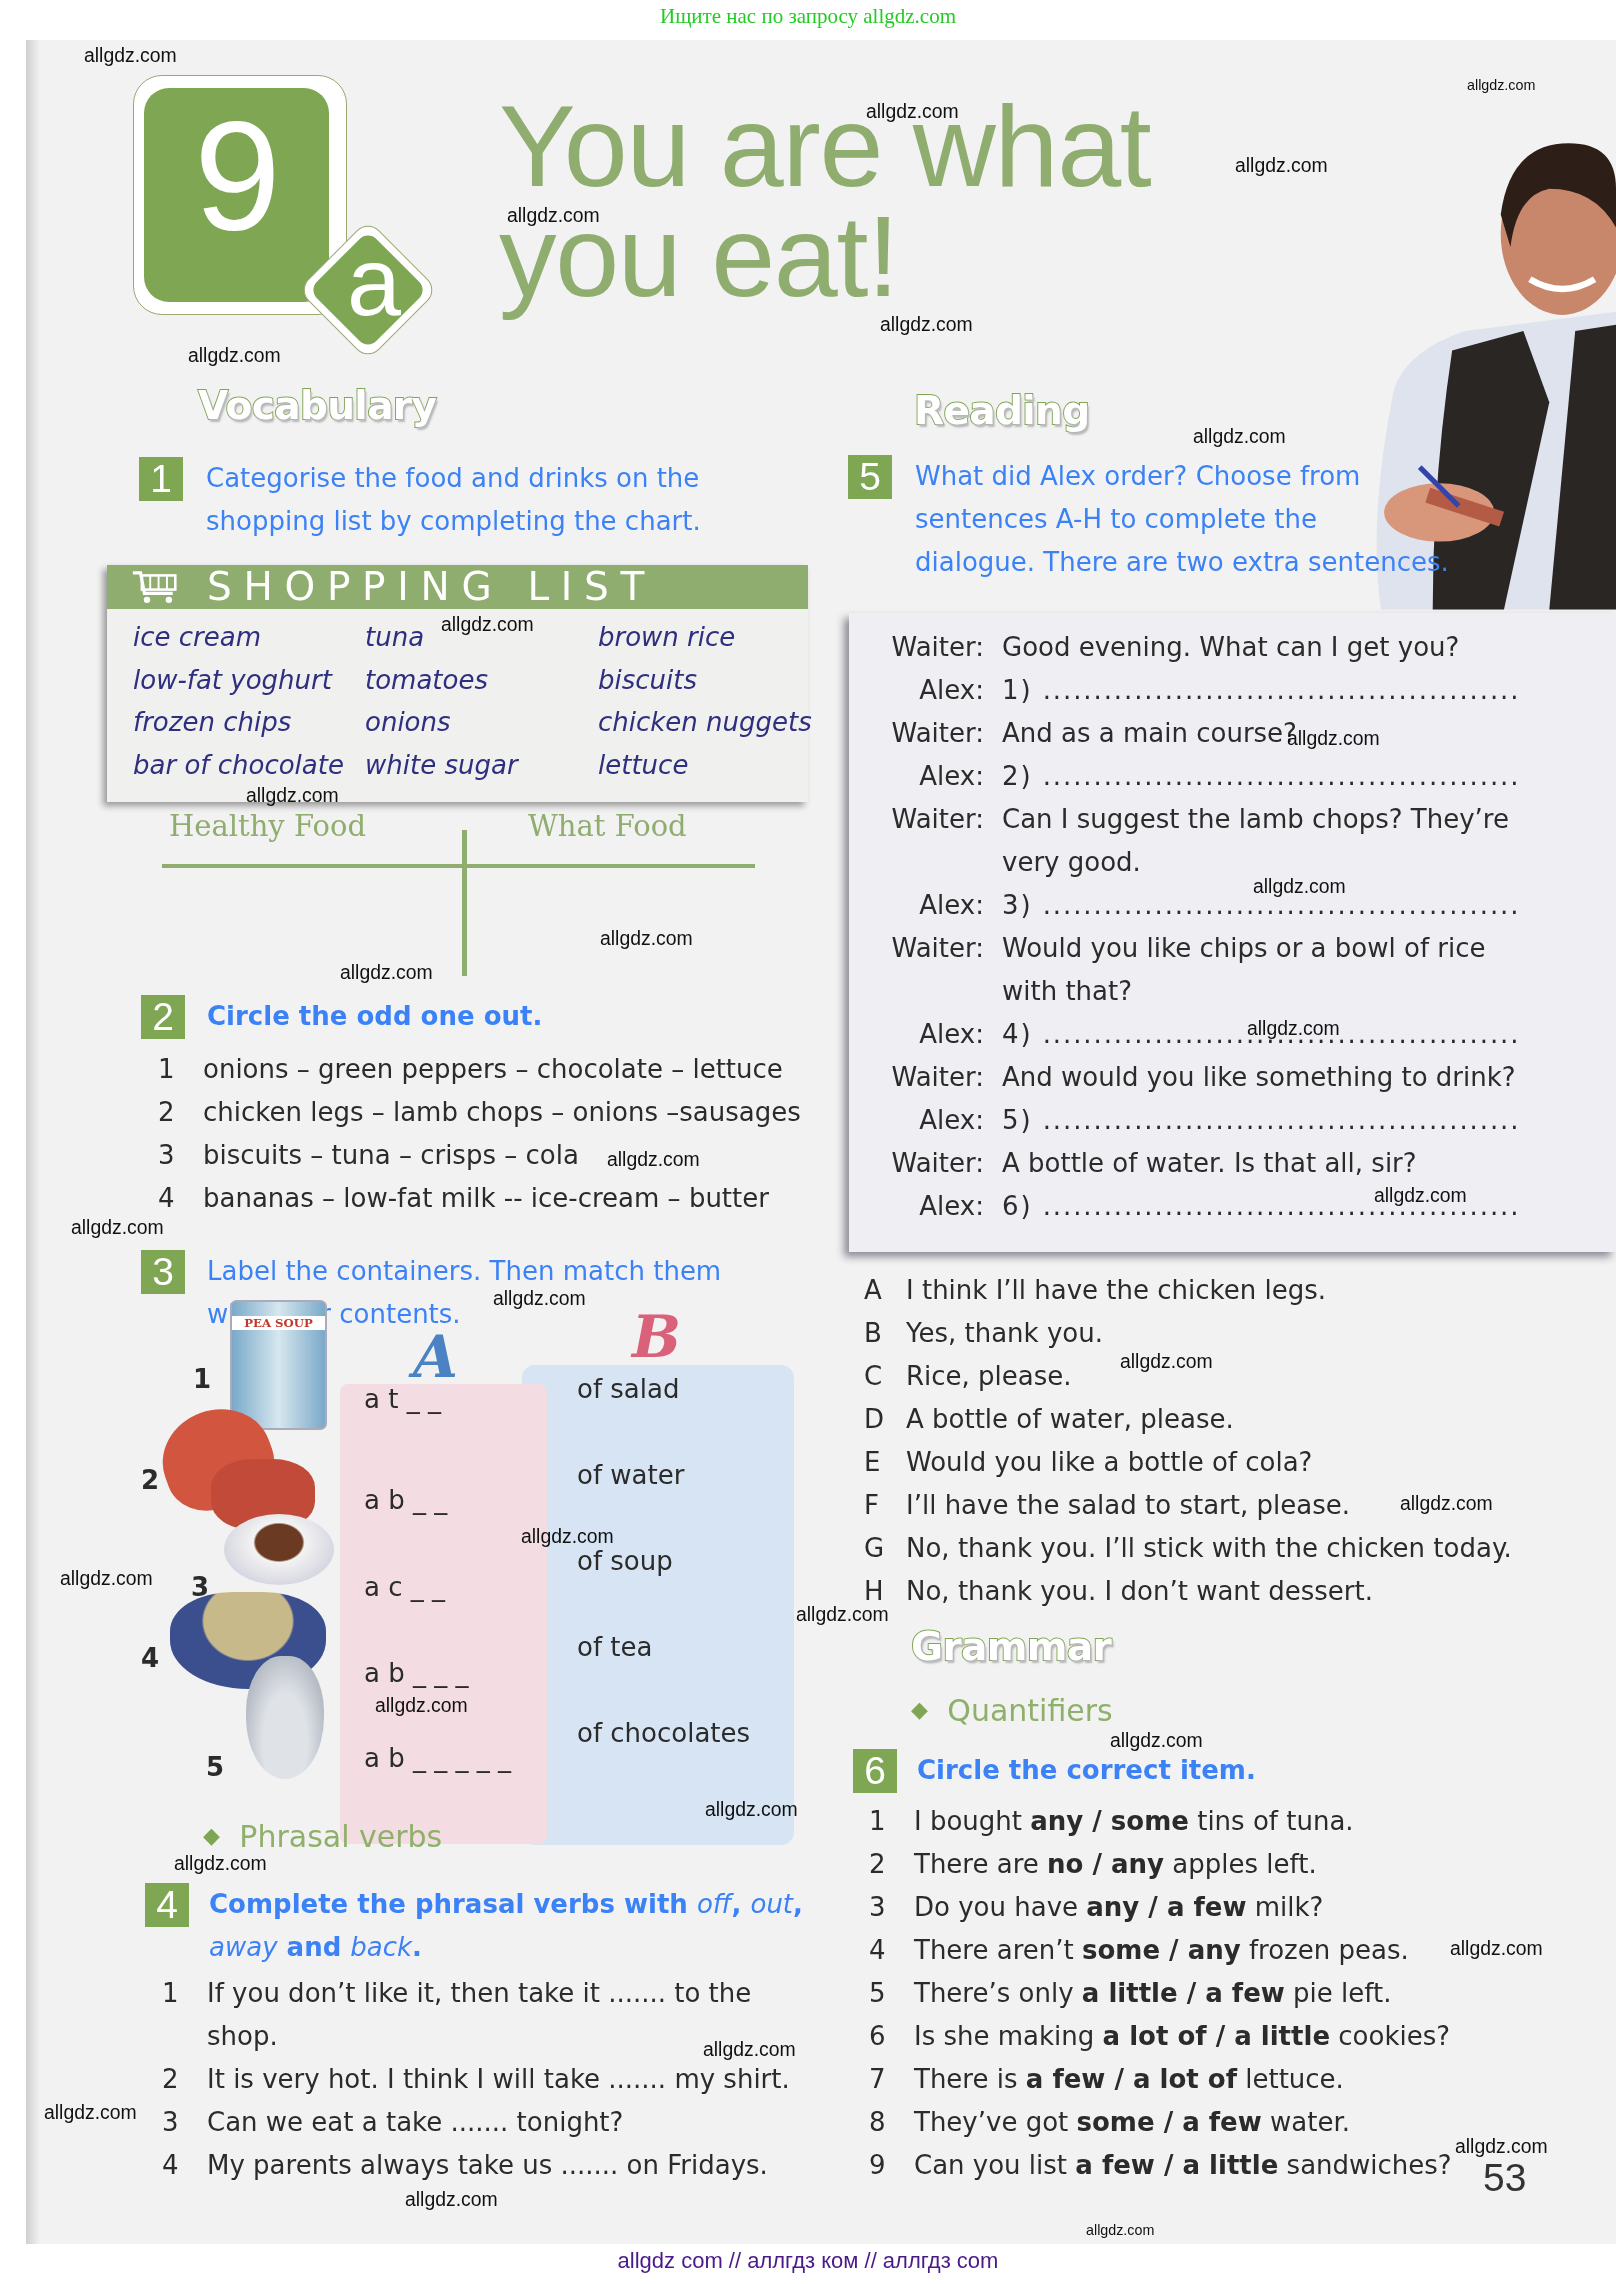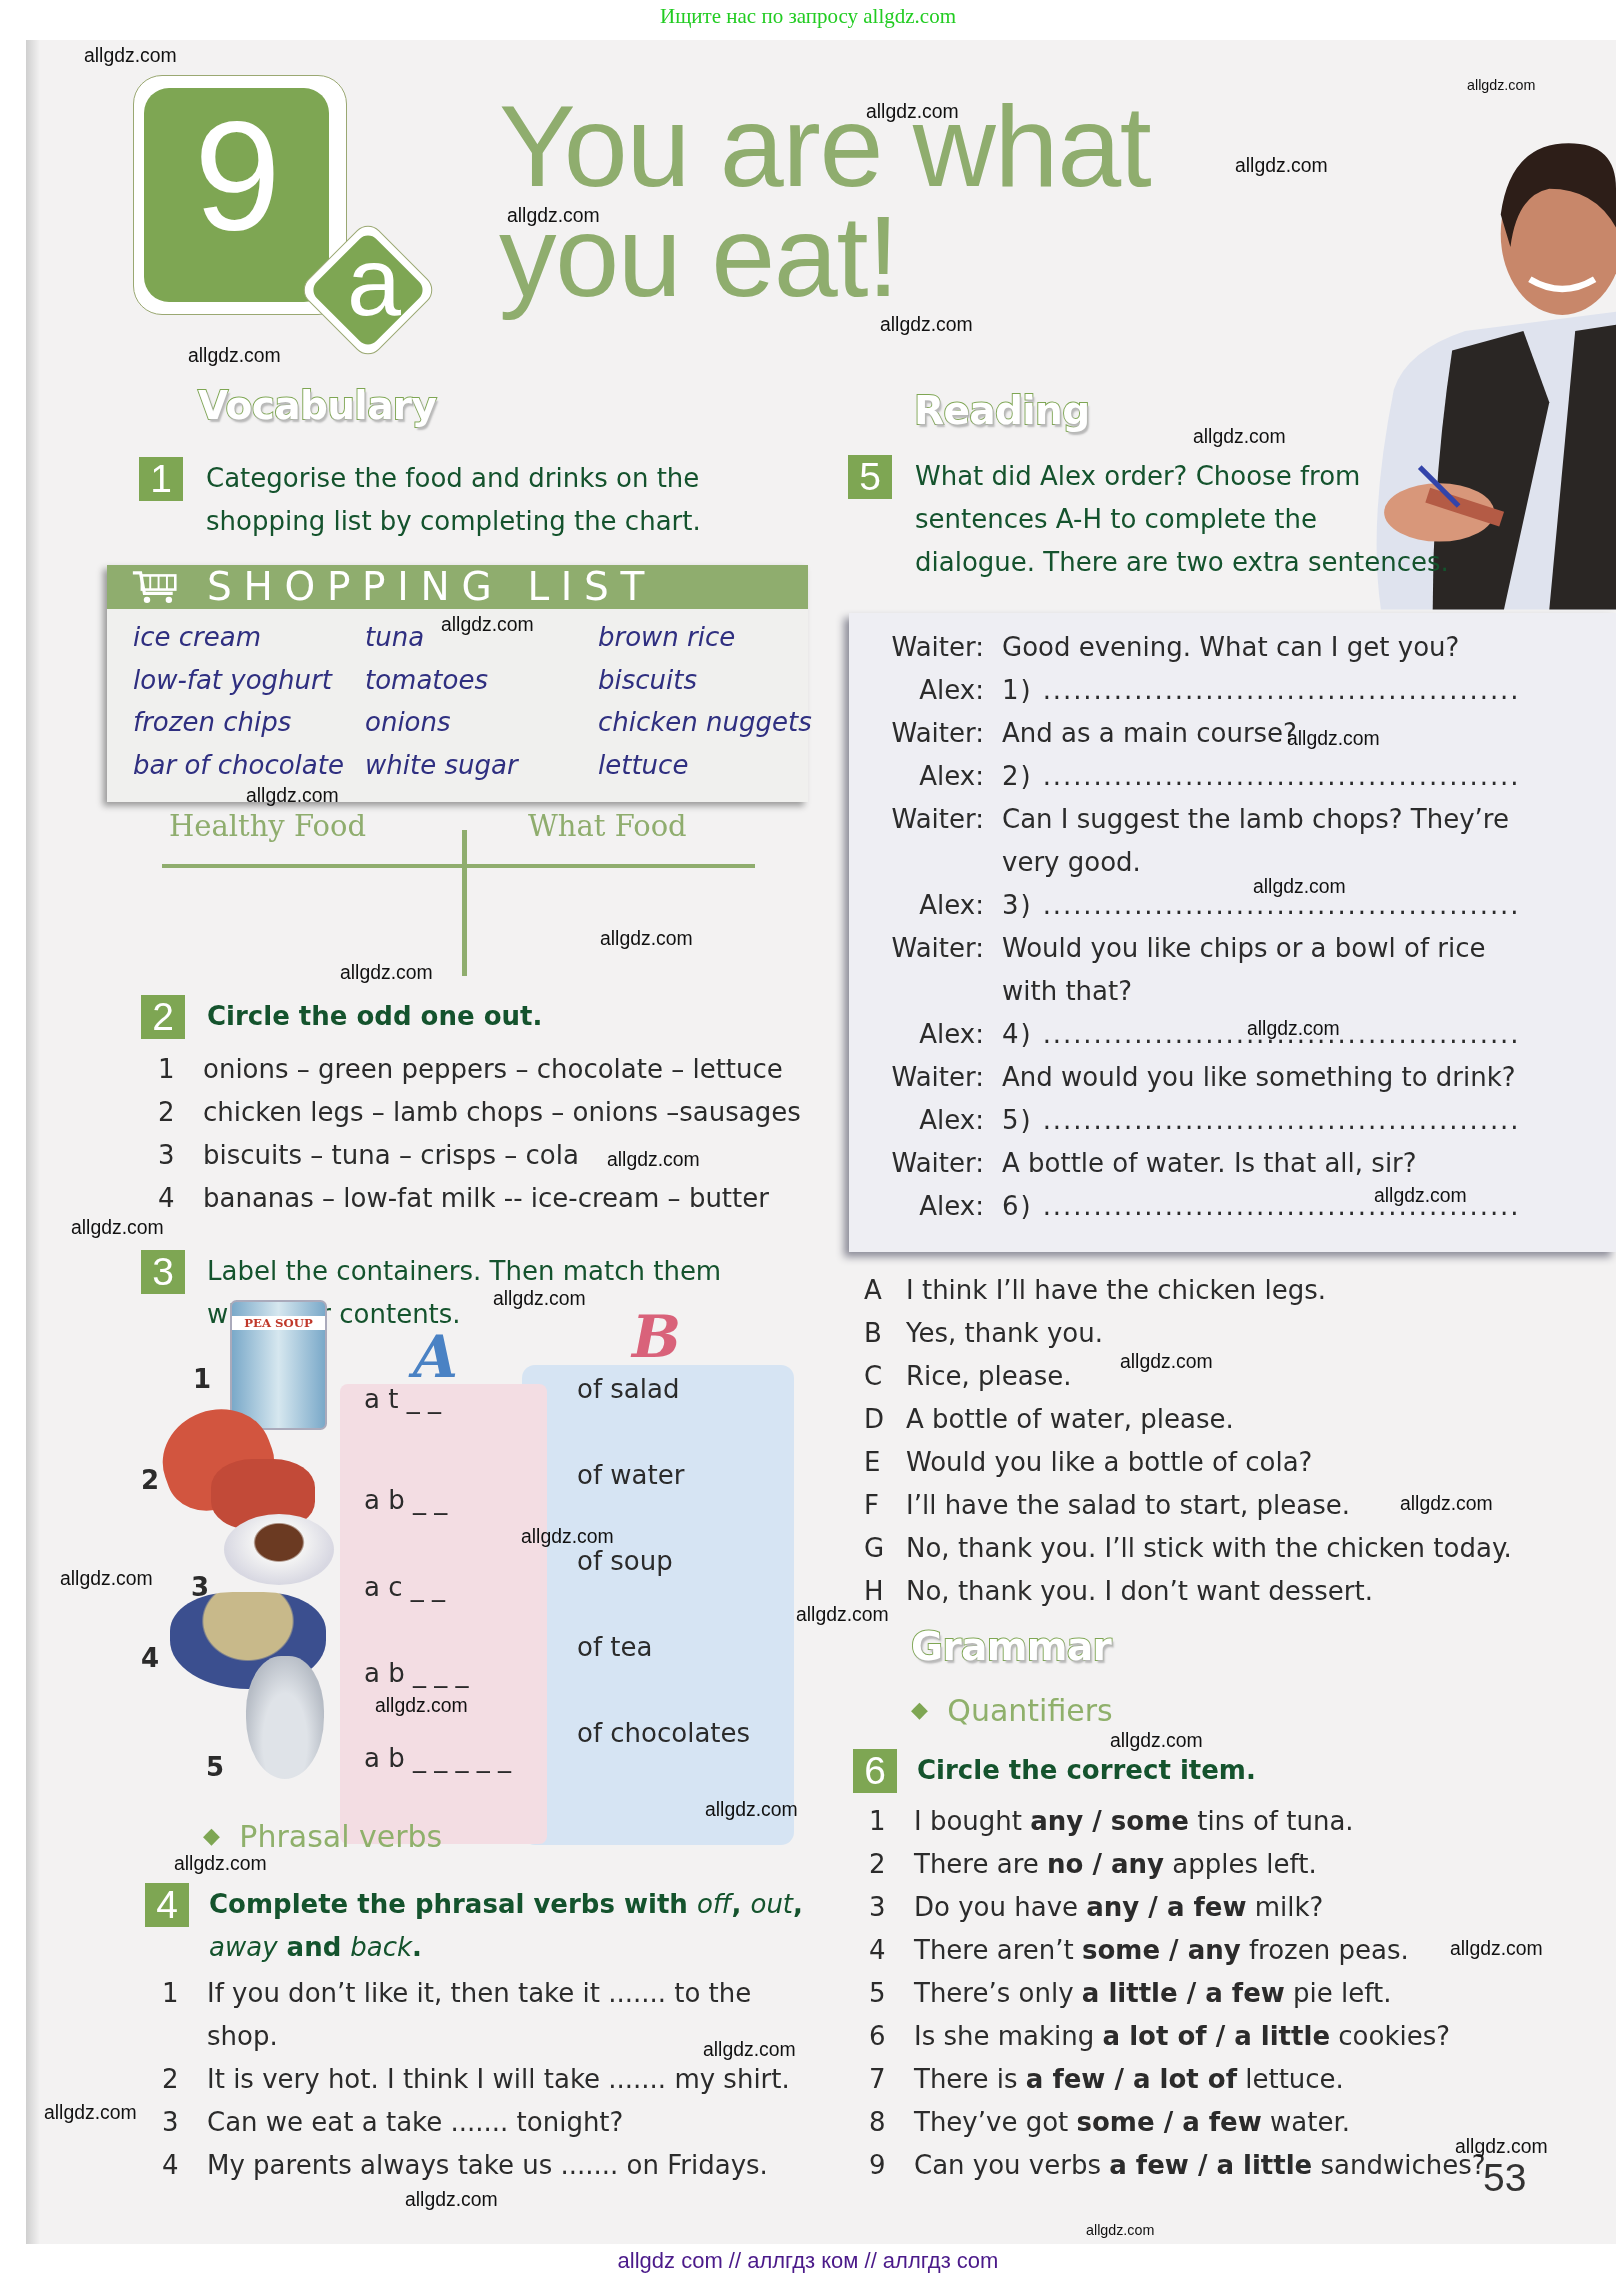--- a/index.html
+++ b/index.html
@@ -27,21 +27,21 @@
   .photo { left: 1355px; top: 117px; width: 261px; height: 493px; }
 
   
   .sect { font-family: "DejaVu Sans", sans-serif; font-weight: bold; font-size: 39px; color: #fff;
           -webkit-text-stroke: 1.9px #7ea653; paint-order: stroke fill; text-shadow: 1.9px 2.6px 1.9px #b9b9b9; letter-spacing: -0.6px; }
   .sub { font-family: "DejaVu Sans", sans-serif; font-size: 30px; color: #8fb06b; }
   .sub .dia { display: inline-block; font-size: 22px; color: #7ea653; margin-right: 19.4px; vertical-align: 3.9px; }
 
   .num { width: 44px; height: 44px; background: #7ea653; color: #fff; font-family: "Liberation Sans", sans-serif;
          font-size: 39px; text-align: center; line-height: 44px; }
-  .instr { font-family: "DejaVu Sans", sans-serif; font-size: 26px; color: #14532d; line-height: 43px; }
+  .instr { font-family: "DejaVu Sans", sans-serif; font-size: 26px; color: #3b82f6; line-height: 43px; }
   .instr i { font-style: italic; font-weight: normal; }
 
   
   .shop { left: 107px; top: 565px; width: 701px; height: 237px; background: #f0f0ee; box-shadow: -3.9px 3.9px 6.5px #9b9b9b; }
   .shop-head { left: 107px; top: 565px; width: 701px; height: 44px; background: #8fad6e; }
   .shop-title { left: 207px; top: 565px; font-family: "DejaVu Sans", sans-serif; font-size: 39px; color: #fff; letter-spacing: 11.7px; line-height: 44px; }
   .cart { left: 130px; top: 569px; width: 52px; height: 36px; }
   .shop-item { font-family: "DejaVu Sans", sans-serif; font-style: italic; font-size: 26px; color: #2f2f80; line-height: 43px; white-space: nowrap; }
 
   
@@ -243,21 +243,21 @@
 
 <div class="abs" style="left:869px;top:1800px;">
   <div class="line"><span class="n">1</span><span>I bought </span><b>any / some</b><span> tins of tuna.</span></div>
   <div class="line"><span class="n">2</span><span>There are </span><b>no / any</b><span> apples left.</span></div>
   <div class="line"><span class="n">3</span><span>Do you have </span><b>any / a few</b><span> milk?</span></div>
   <div class="line"><span class="n">4</span><span>There aren’t </span><b>some / any</b><span> frozen peas.</span></div>
   <div class="line"><span class="n">5</span><span>There’s only </span><b>a little / a few</b><span> pie left.</span></div>
   <div class="line"><span class="n">6</span><span>Is she making </span><b>a lot of / a little</b><span> cookies?</span></div>
   <div class="line"><span class="n">7</span><span>There is </span><b>a few / a lot of</b><span> lettuce.</span></div>
   <div class="line"><span class="n">8</span><span>They’ve got </span><b>some / a few</b><span> water.</span></div>
-  <div class="line"><span class="n">9</span><span>Can you verbs </span><b>a few / a little</b><span> sandwiches?</span></div>
+  <div class="line"><span class="n">9</span><span>Can you list </span><b>a few / a little</b><span> sandwiches?</span></div>
 </div>
 
 <div class="abs pagenum">53</div>
 
 <div class="abs wm" style="left:84px;top:44px;">allgdz.com</div>
 <div class="abs wm" style="left:866px;top:100px;">allgdz.com</div>
 <div class="abs wm" style="left:1467px;top:77px;font-size:14.3px;">allgdz.com</div>
 <div class="abs wm" style="left:1235px;top:154px;">allgdz.com</div>
 <div class="abs wm" style="left:507px;top:204px;">allgdz.com</div>
 <div class="abs wm" style="left:880px;top:313px;">allgdz.com</div>

